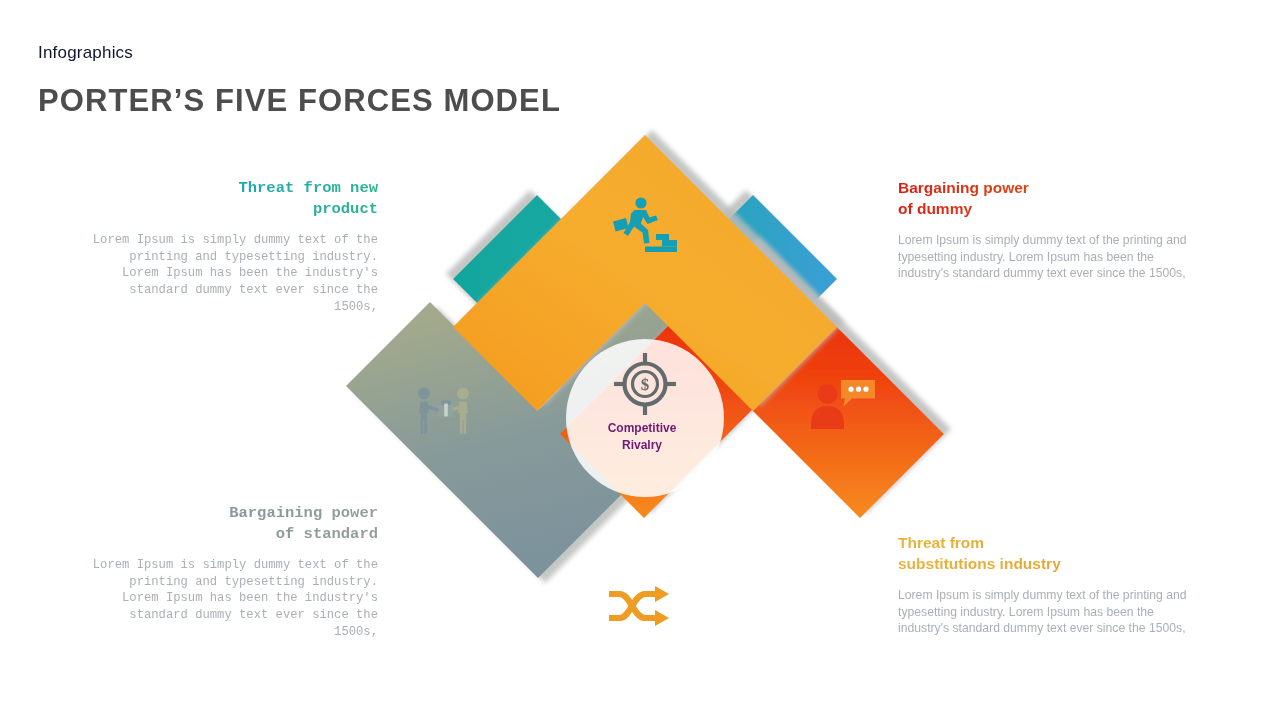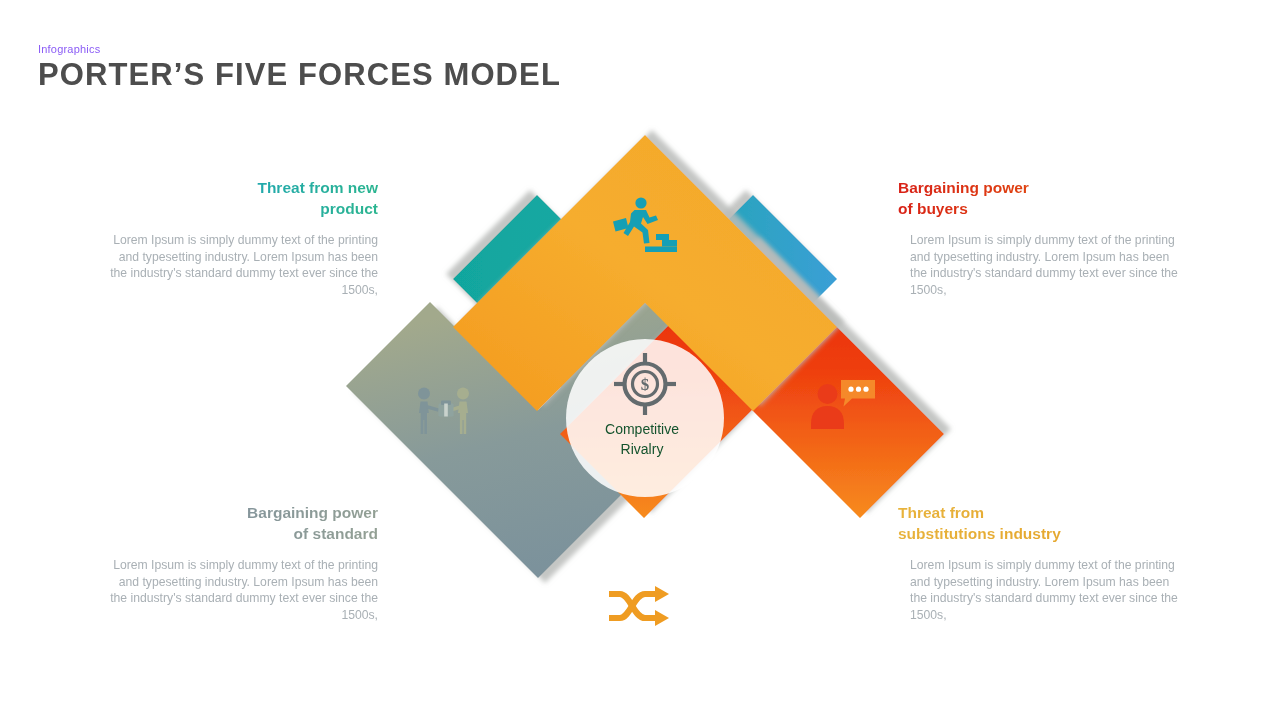--- a/index.html
+++ b/index.html
@@ -13,97 +13,97 @@
     height: 720px;
     position: relative;
     overflow: hidden;
     font-family: "Liberation Sans", sans-serif;
     -webkit-font-smoothing: antialiased;
   }
 
   
   #header { position: absolute; left: 38px; top: 44px; }
   #eyebrow {
-    font-size: 11px;
-    color: #8b5cf6;
+    font-size: 17px;
+    color: #0f172a;
     font-family: "Liberation Sans", sans-serif;
     letter-spacing: .2px;
     line-height: 1;
   }
   #page-title {
-    margin-top: 4px;
+    margin-top: 24px;
     font-size: 31px;
     font-weight: bold;
     color: #4d4d4d;
     letter-spacing: 1.1px;
     line-height: 1.05;
     white-space: nowrap;
   }
 
   
   .txt-block { position: absolute; width: 290px; }
-  .txt-block.right-align { text-align: right; }
+  .txt-block.right-align { text-align: right; font-family: Liberation Mono, monospace; }
   .txt-block.left-align  { text-align: left; }
 
   .blk-title {
     font-size: 15.5px;
     font-weight: bold;
     line-height: 1.33;
     margin-bottom: 13px;
     background-clip: text;
     -webkit-background-clip: text;
     color: transparent;
     -webkit-text-fill-color: transparent;
   }
   .blk-body {
     font-size: 12.2px;
     line-height: 1.36;
     color: #a9b0b5;
-    margin-left: 12px;
   }
 
   #blk-new-entrants      { left: 88px;  top: 178px; }
   #blk-buyers            { left: 898px; top: 178px; }
   #blk-suppliers         { left: 88px;  top: 503px; }
   #blk-substitutions     { left: 898px; top: 503px; }
 
   #blk-new-entrants .blk-title {
     background-image: linear-gradient(100deg, #1b9ec4 0%, #21a8ae 55%, #2bb58f 100%);
   }
   #blk-buyers .blk-title {
     background-image: linear-gradient(100deg, #d81f16 0%, #e2500f 60%, #ef8a0c 100%);
   }
   #blk-suppliers .blk-title {
     background-image: linear-gradient(100deg, #8e9ea6 0%, #86969b 55%, #93a094 100%);
   }
   #blk-substitutions .blk-title {
     background-image: linear-gradient(100deg, #e8b33c 0%, #e5a82f 55%, #dfa02a 100%);
+    margin-top: 30px;
   }
 
   
   #diagram {
     position: absolute;
     left: 400px;
     top: 165px;
     width: 490px;
     height: 490px;
   }
   #diagram svg { display: block; width: 490px; height: 490px; overflow: visible; }
 
   
   #center-label {
     position: absolute;
     left: 567px;
     top: 420px;
     width: 150px;
     text-align: center;
-    font-size: 14px;
-    font-weight: normal;
+    font-size: 12px;
+    font-weight: bold;
     line-height: 1.42;
-    color: #14532d;
+    color: #701a75;
     pointer-events: none;
   }
 
   
   .ext-icon { position: absolute; }
   #icon-new-entrants  { left: 601px; top: 196px; width: 76px; height: 56px; }
   #icon-suppliers     { left: 414px; top: 386px; width: 66px; height: 52px; }
   #icon-buyers        { left: 810px; top: 378px; width: 66px; height: 52px; }
   #icon-substitutions { left: 604px; top: 583px; width: 70px; height: 46px; }
   .ext-icon svg { display: block; width: 100%; height: 100%; }
@@ -254,21 +254,21 @@
     </g>
   </svg>
 </div>
 
 <div class="txt-block right-align" id="blk-new-entrants">
   <div class="blk-title"><span>Threat from new</span><br><span>product</span></div>
   <div class="blk-body">Lorem Ipsum is simply dummy text of the printing and typesetting industry. Lorem Ipsum has been the industry's standard dummy text ever since the 1500s,</div>
 </div>
 
 <div class="txt-block left-align" id="blk-buyers">
-  <div class="blk-title"><span>Bargaining power</span><br><span>of buyers</span></div>
+  <div class="blk-title"><span>Bargaining power</span><br><span>of dummy</span></div>
   <div class="blk-body">Lorem Ipsum is simply dummy text of the printing and typesetting industry. Lorem Ipsum has been the industry's standard dummy text ever since the 1500s,</div>
 </div>
 
 <div class="txt-block right-align" id="blk-suppliers">
   <div class="blk-title"><span>Bargaining power</span><br><span>of standard</span></div>
   <div class="blk-body">Lorem Ipsum is simply dummy text of the printing and typesetting industry. Lorem Ipsum has been the industry's standard dummy text ever since the 1500s,</div>
 </div>
 
 <div class="txt-block left-align" id="blk-substitutions">
   <div class="blk-title"><span>Threat from</span><br><span>substitutions industry</span></div>

